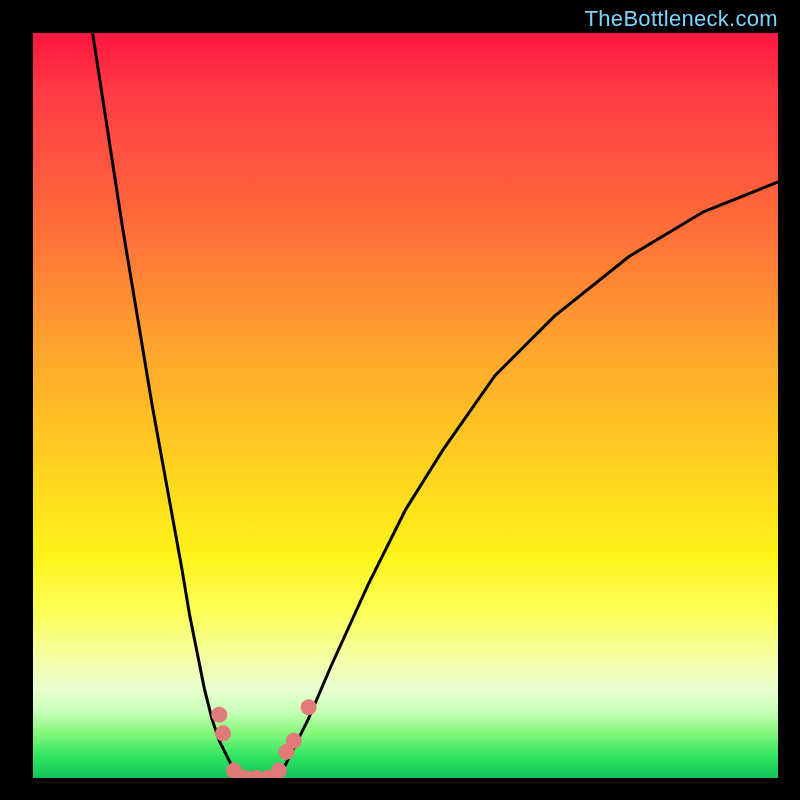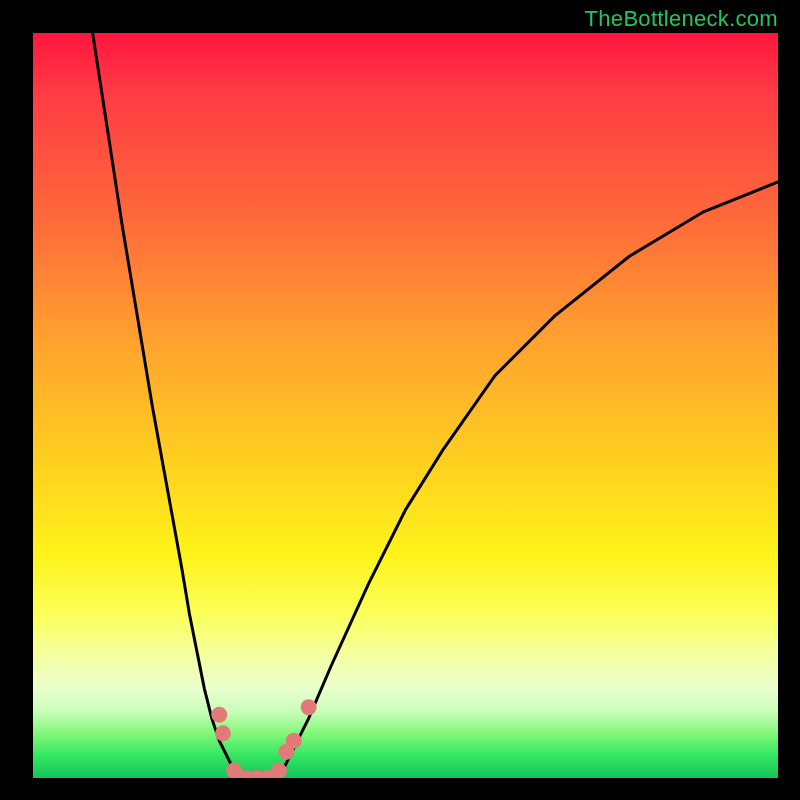--- a/index.html
+++ b/index.html
@@ -38,21 +38,21 @@
       #c9ffba 91%,
       #84f77a 94%,
       #33e661 97%,
       #14c35a 100%
     );
   }
   .watermark {
     position: absolute;
     top: 6px;
     right: 22px;
-    color: #22c55e;
+    color: #7dd3fc;
     font-size: 22px;
     letter-spacing: 0.3px;
     font-weight: 500;
   }
   svg.curves {
     position: absolute;
     left: 0; top: 0;
     width: 745px;
     height: 745px;
   }

